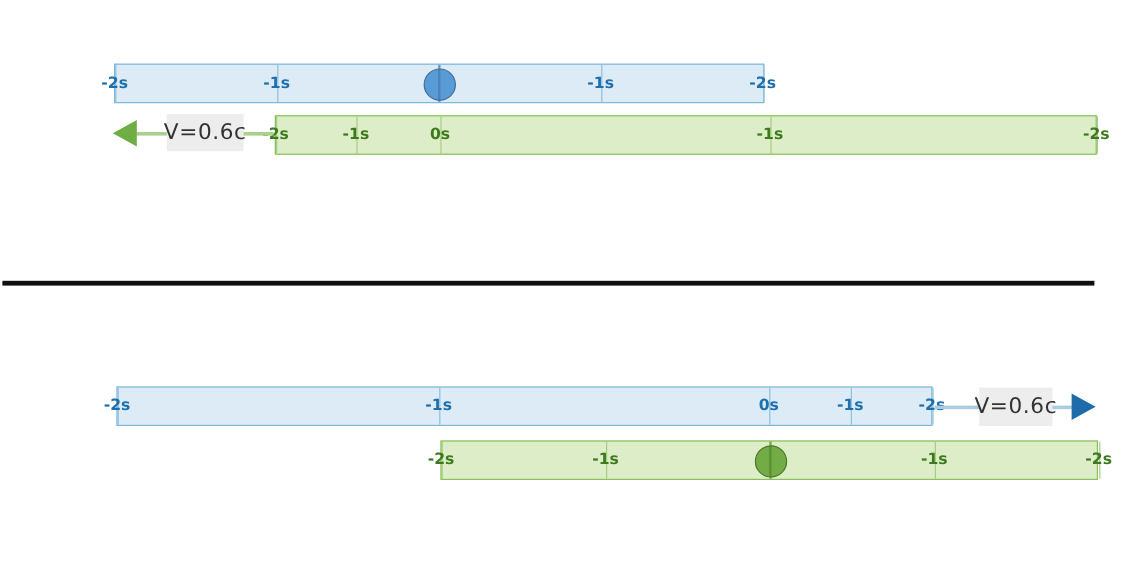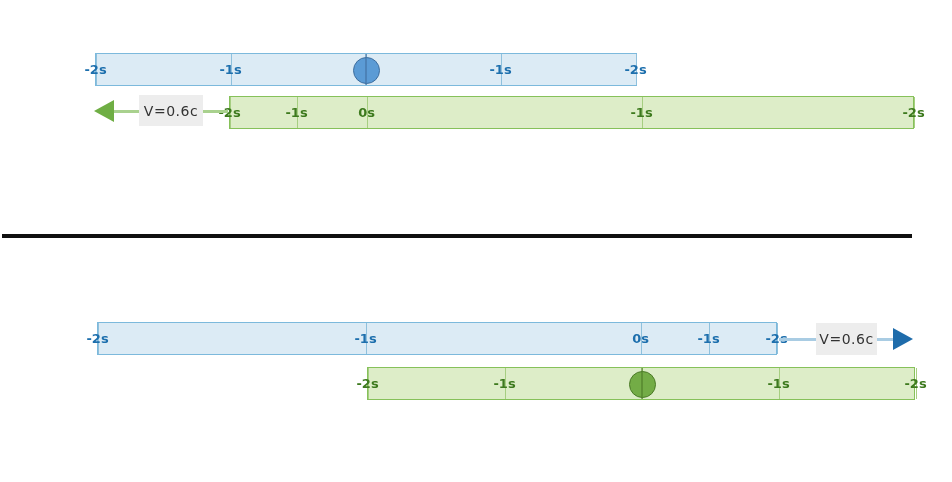--- a/index.html
+++ b/index.html
@@ -16,21 +16,21 @@
     top:50%; transform:translate(-52%,-54%); z-index:5;
     font-size:13px; font-weight:bold; line-height:1; white-space:nowrap;
   }
   .puck { width:27px; height:27px; border-radius:50%; border:1.5px solid; z-index:4; }
   .puck-axis { top:0; width:2px; height:100%; z-index:5; opacity:0.55; }
   .vel-line { height:3px; z-index:2; }
   .vel-box {
     z-index:3; display:flex; align-items:center; justify-content:center;
   }
   .vel-box span {
-    position:static; font-size:14px; letter-spacing:0.5px; line-height:1;text-align:right;
+    position:static; font-size:18px; letter-spacing:0.5px; line-height:1;text-align:right;
   }
   .arrow { width:0; height:0; border-style:solid; z-index:3; }
   .arrow-left  { border-width:11px 20px 11px 0; border-color:transparent currentColor transparent transparent; }
   .arrow-right { border-width:11px 0 11px 20px; border-color:transparent transparent transparent currentColor; }
 </style>
 </head>
 <body>
 
 <div class="stage" id="diagram">
   <div class="divider" id="divider" style="left: 2px; top: 234px; width: 910px; height: 4px; background: rgb(16, 16, 16);"></div>

